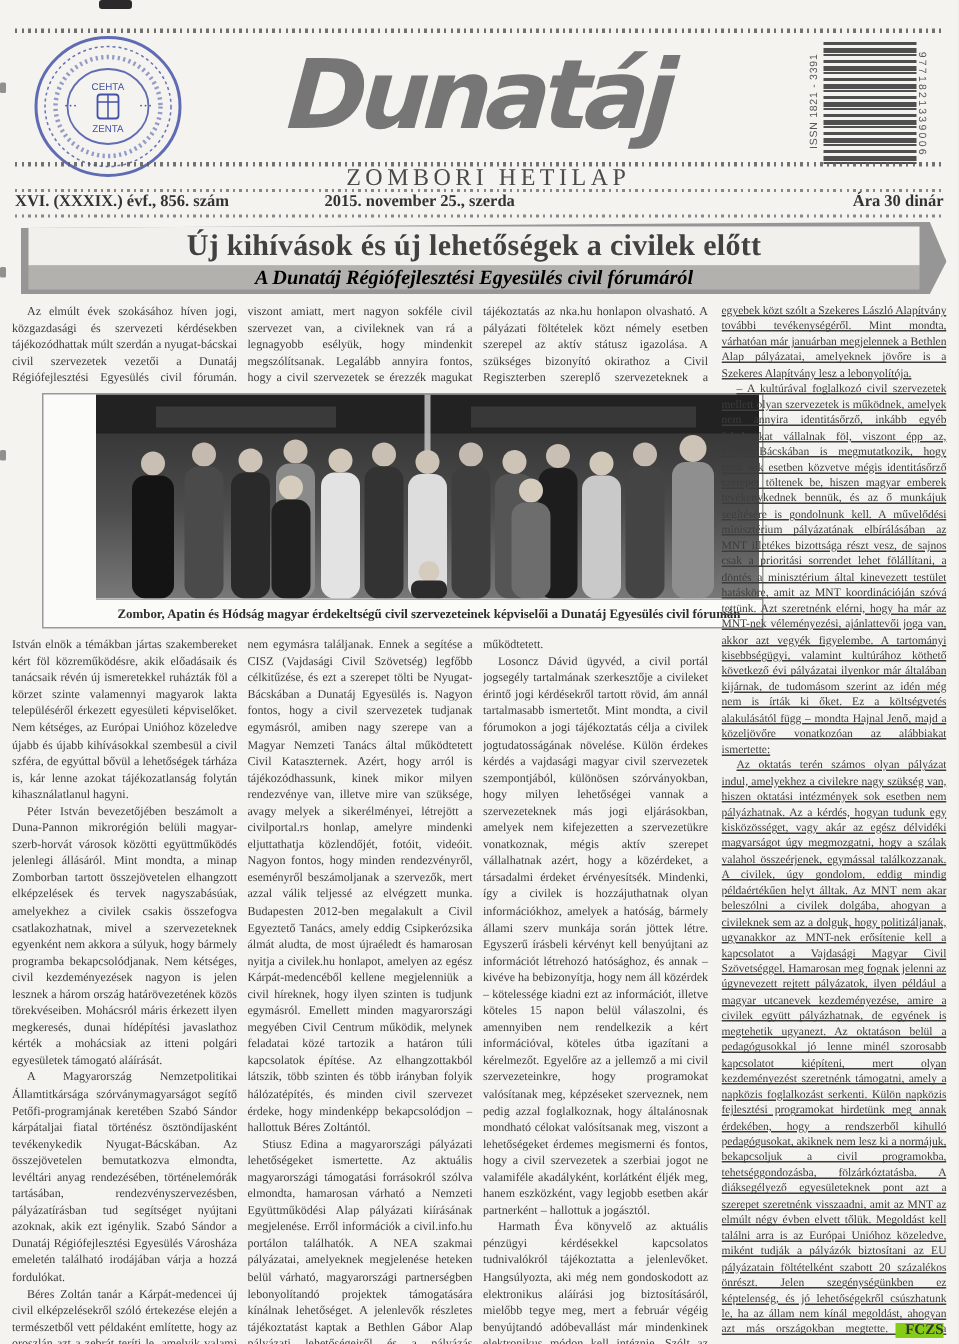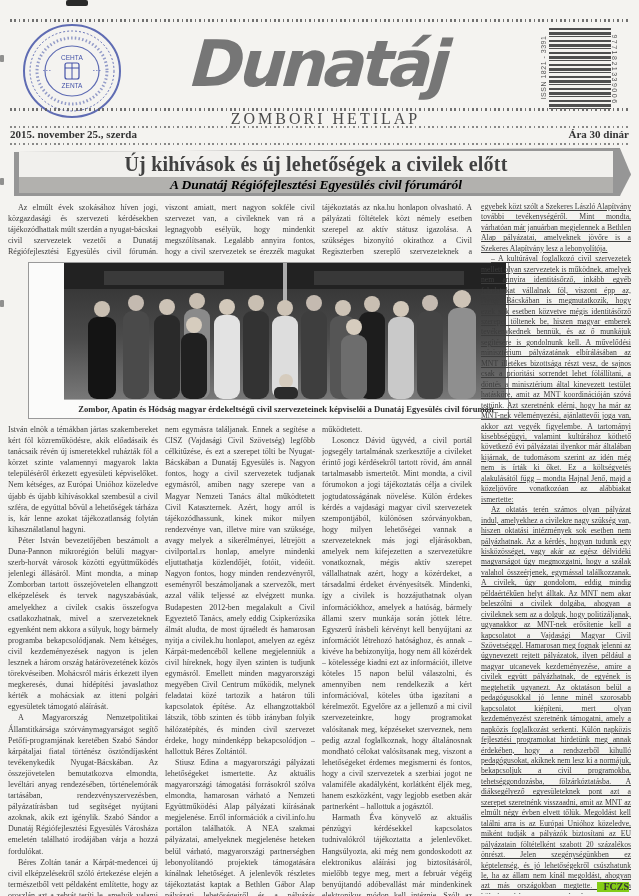--- a/index.html
+++ b/index.html
@@ -107,20 +107,21 @@
         <div class="barcode-lines"></div>
         <div class="issn-vert">ISSN 1821 - 3391</div>
         <div class="bardigits">9771821339006</div>
       </div>
     </div>
 
     <div class="dotted rule-mid"></div>
     <div class="tagline">ZOMBORI HETILAP</div>
     <div class="dotted thin rule-info-t"></div>
     <div class="info-row">
+      <span class="cell">XVI. (XXXIX.) évf., 856. szám</span>
       <span class="cell c">2015. november 25., szerda</span>
       <span class="cell r">Ára 30 dinár</span>
     </div>
     <div class="dotted thin rule-info-b"></div>
   </div>
 
   <div class="ribbon">
     <div class="ribbon-inner">
       <span class="ribbon-title">Új kihívások és új lehetőségek a civilek előtt</span>
     </div>

